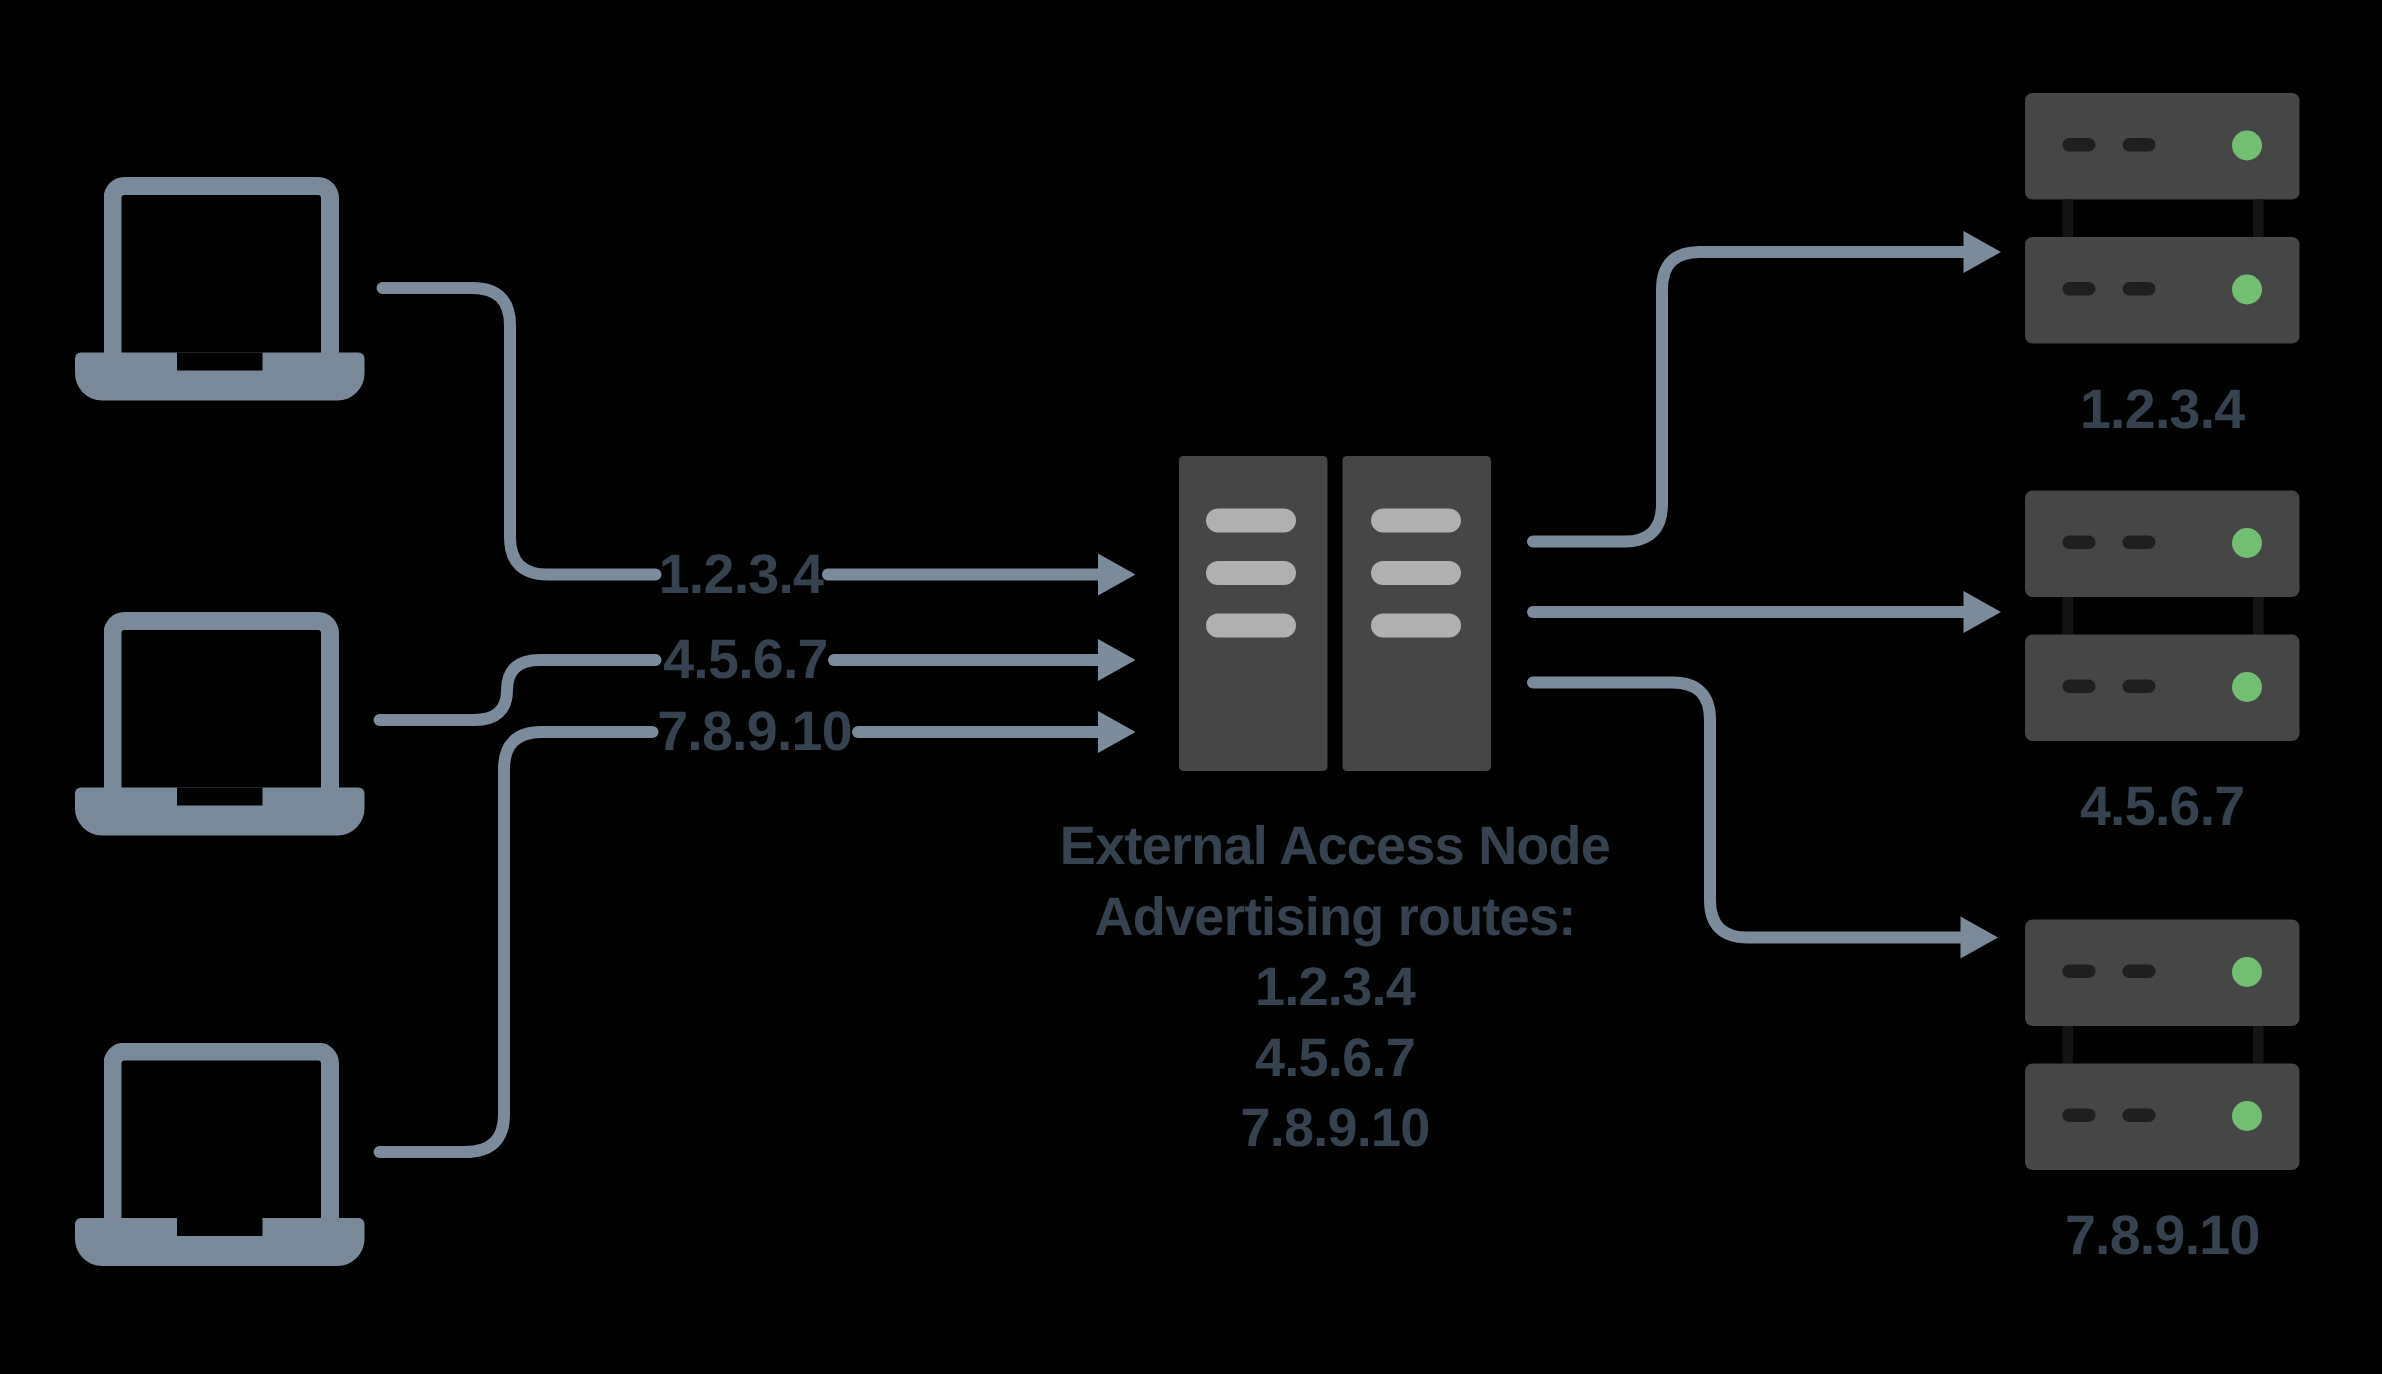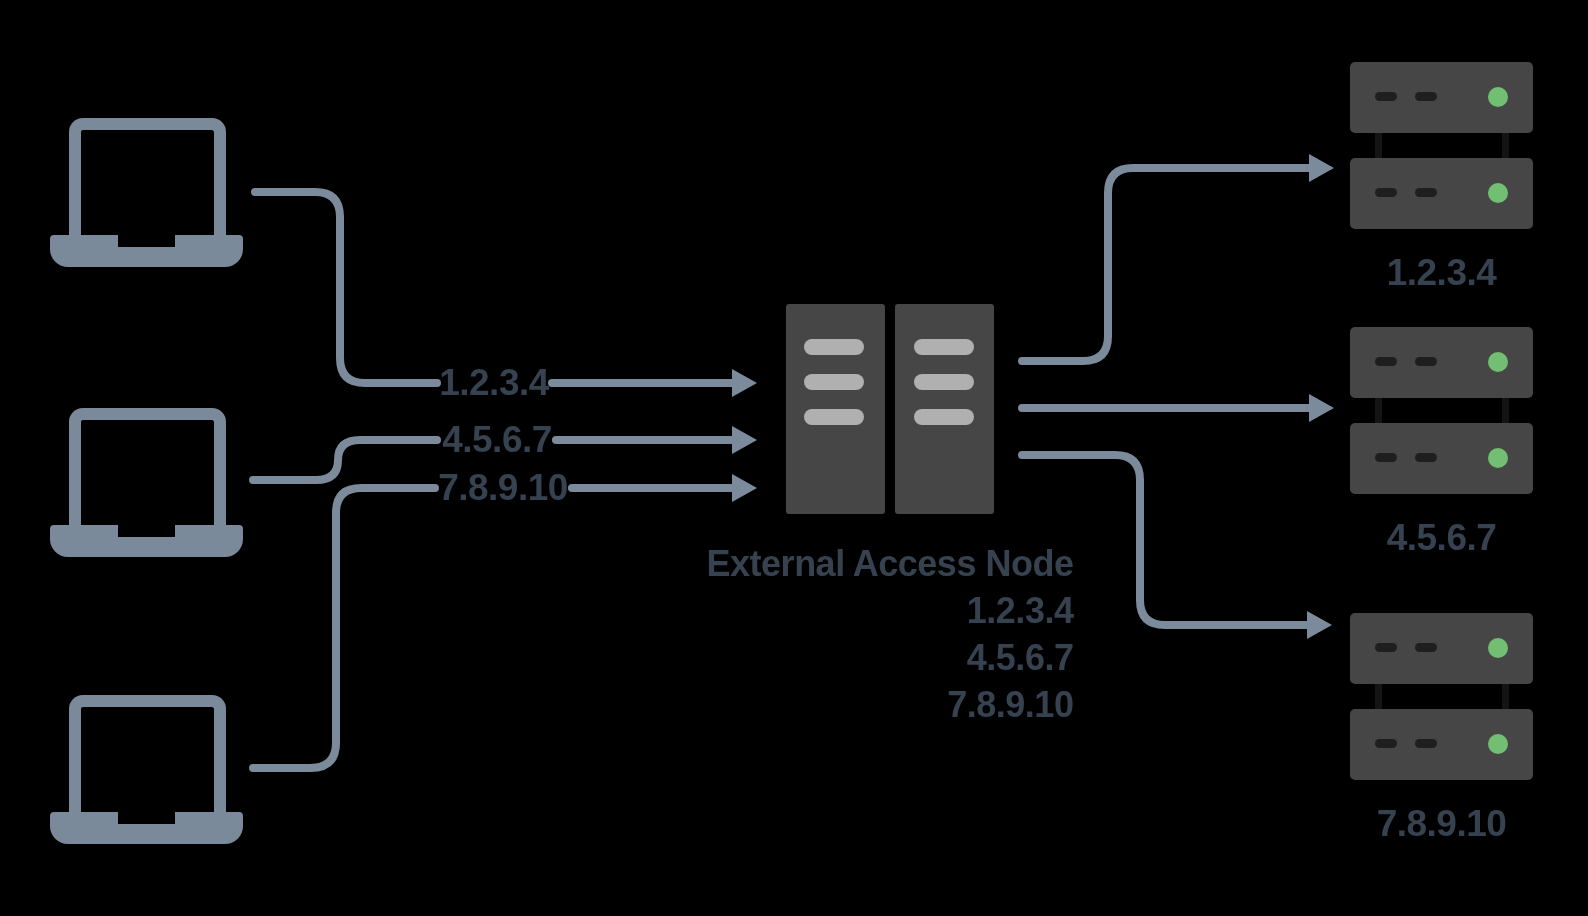--- a/index.html
+++ b/index.html
@@ -58,21 +58,21 @@
     background:var(--rack-body);border-radius:3px;
   }
   .node-tower .bar{
     position:absolute;width:60px;height:16px;border-radius:8px;
     background:var(--node-bar);
   }
   .node-caption{
     position:absolute;left:890px;top:540px;transform:translateX(-50%);
     color:var(--label-text);
     font-size:36px;font-weight:bold;line-height:47px;
-    text-align:right;white-space:nowrap;letter-spacing:-0.5px;
+    text-align:center;white-space:nowrap;letter-spacing:-0.5px;
   }
 
   
   .cluster{position:absolute;left:1350px;width:183px;height:230px;}
   .cluster .unit{
     position:absolute;left:0;width:183px;height:71px;
     background:var(--rack-body);border-radius:5px;
   }
   .cluster .unit.u1{top:0;}
   .cluster .unit.u2{top:96px;}
@@ -154,20 +154,21 @@
     </div>
     <div class="node-tower" style="left:895px;">
       <div class="bar" style="left:19px;top:35px;"></div>
       <div class="bar" style="left:19px;top:70px;"></div>
       <div class="bar" style="left:19px;top:105px;"></div>
     </div>
   </div>
 
   <div class="node-caption">
     <div>External Access Node</div>
+    <div>Advertising routes:</div>
     <div>1.2.3.4</div>
     <div>4.5.6.7</div>
     <div>7.8.9.10</div>
   </div>
 
   <div class="cluster" style="top:62px;">
     <div class="unit u1">
       <div class="dash d1"></div>
       <div class="dash d2"></div>
       <div class="led"></div>

